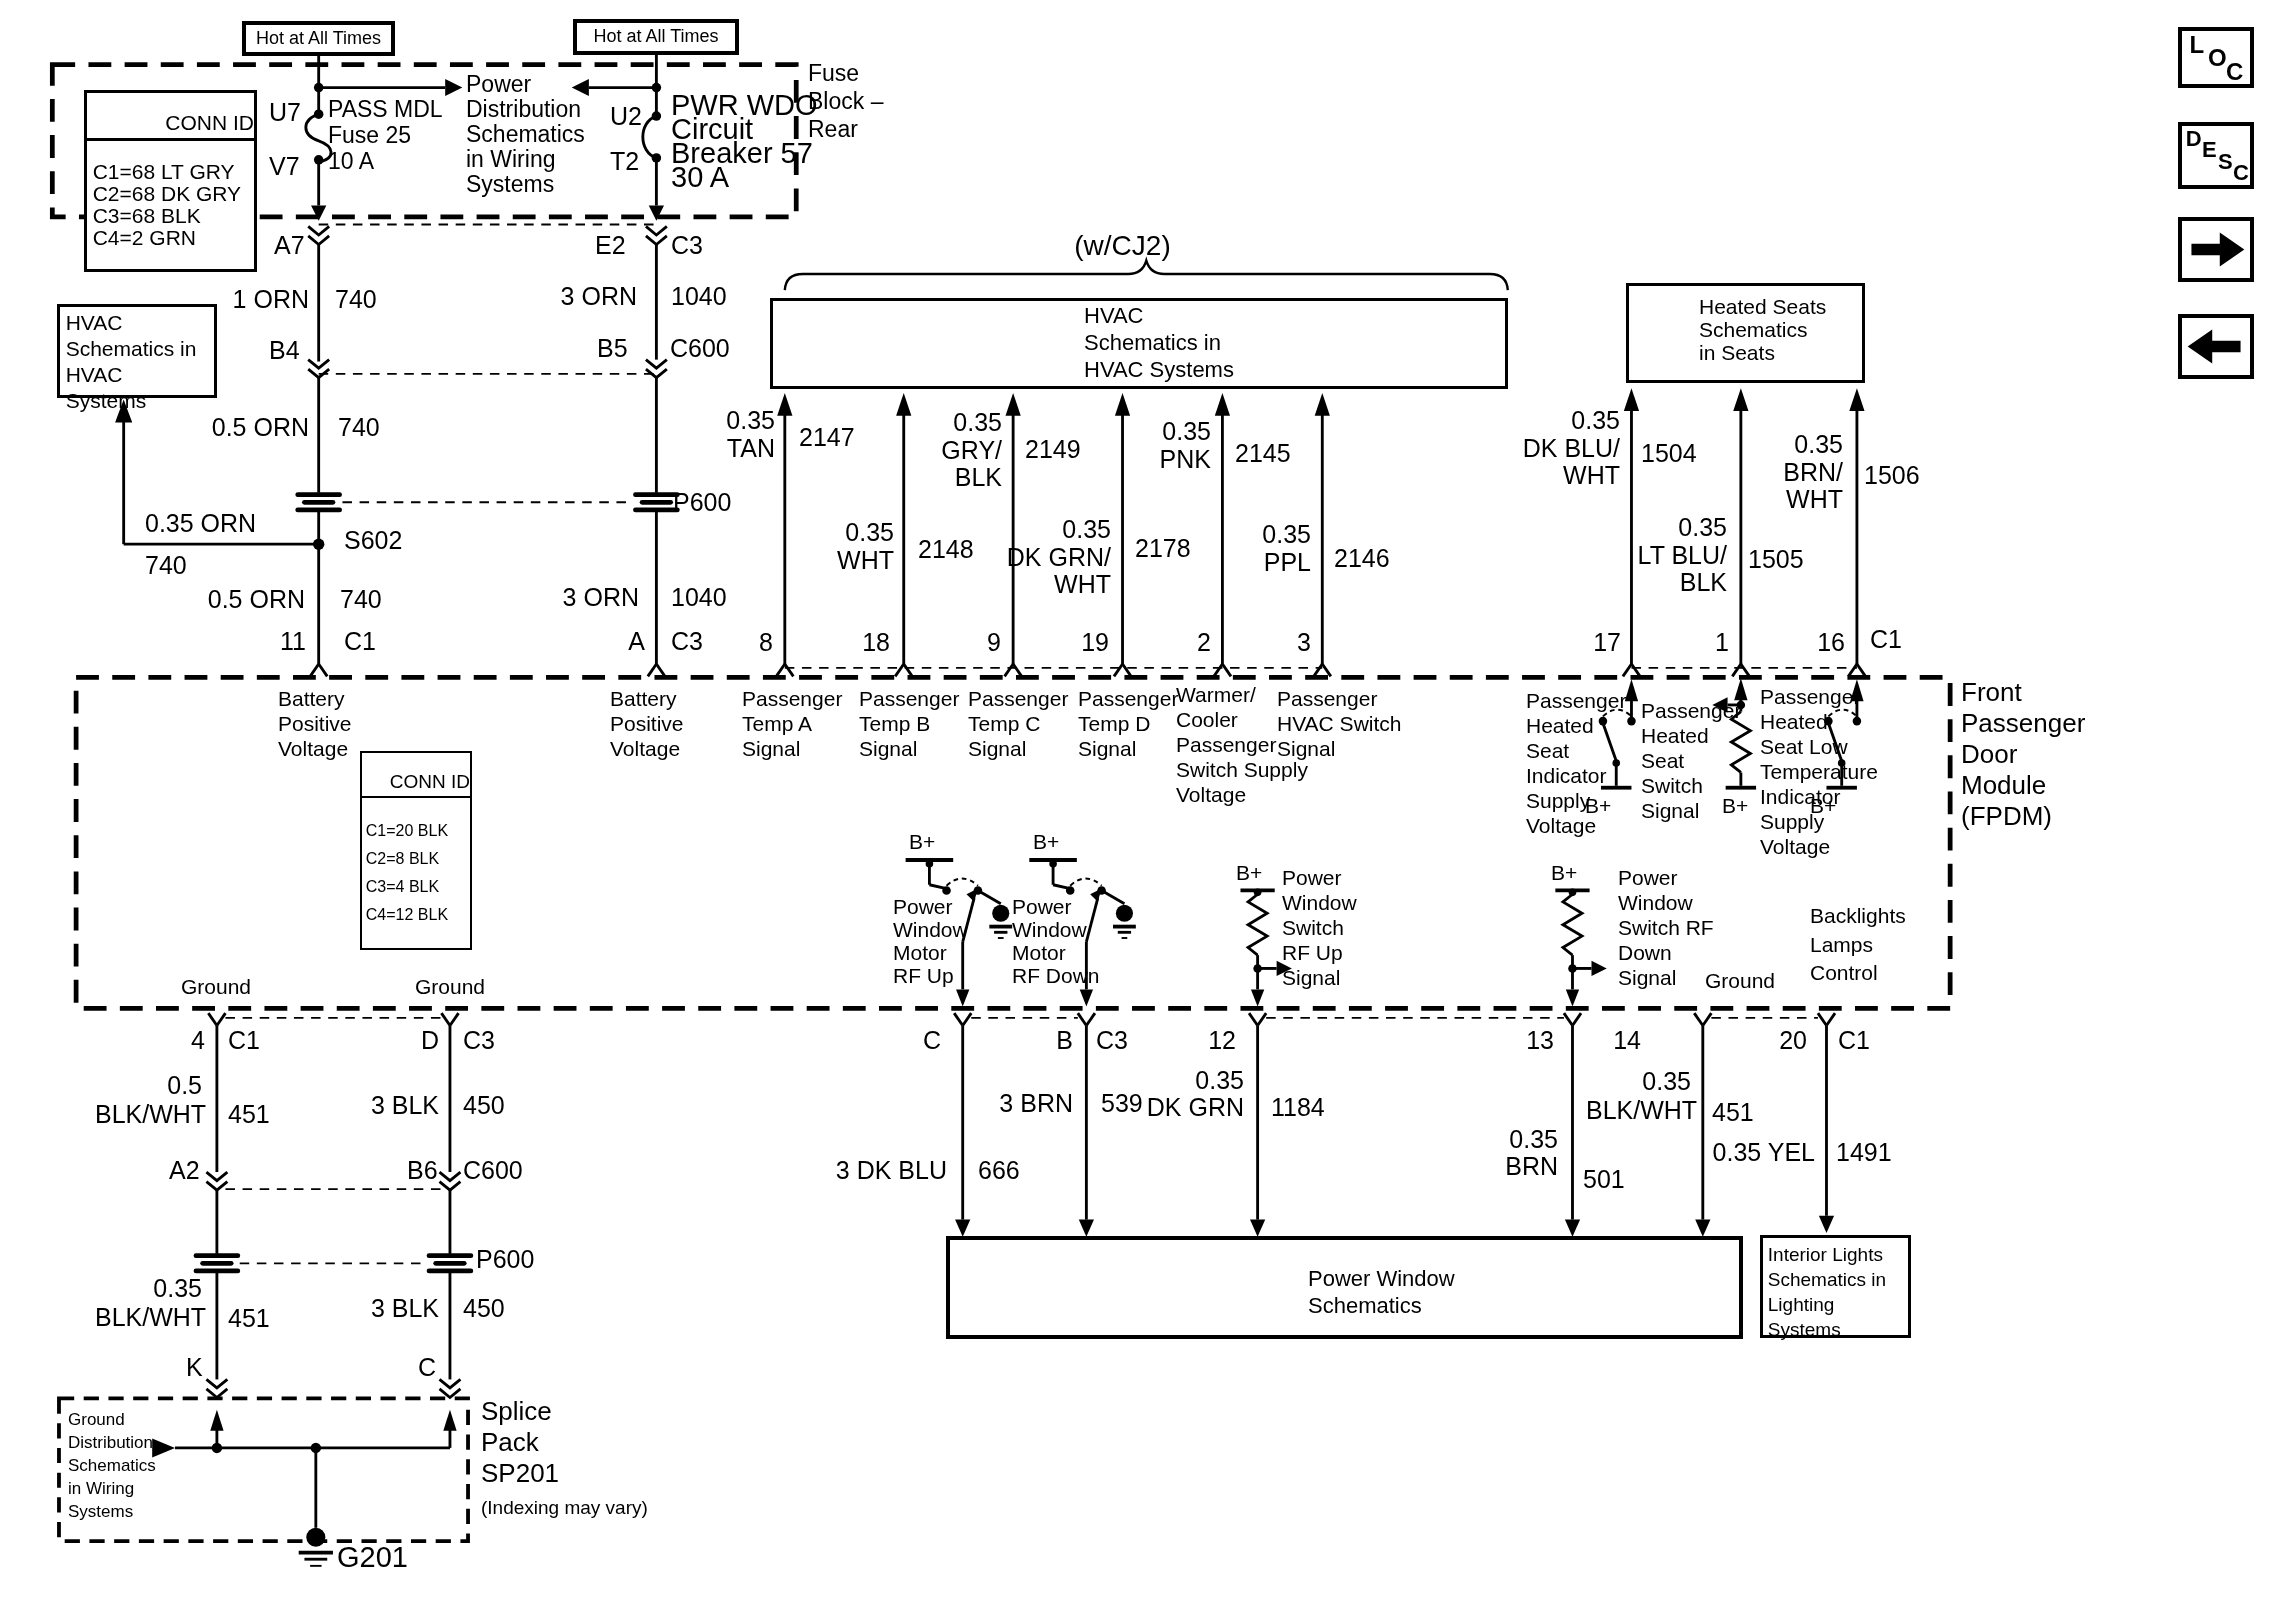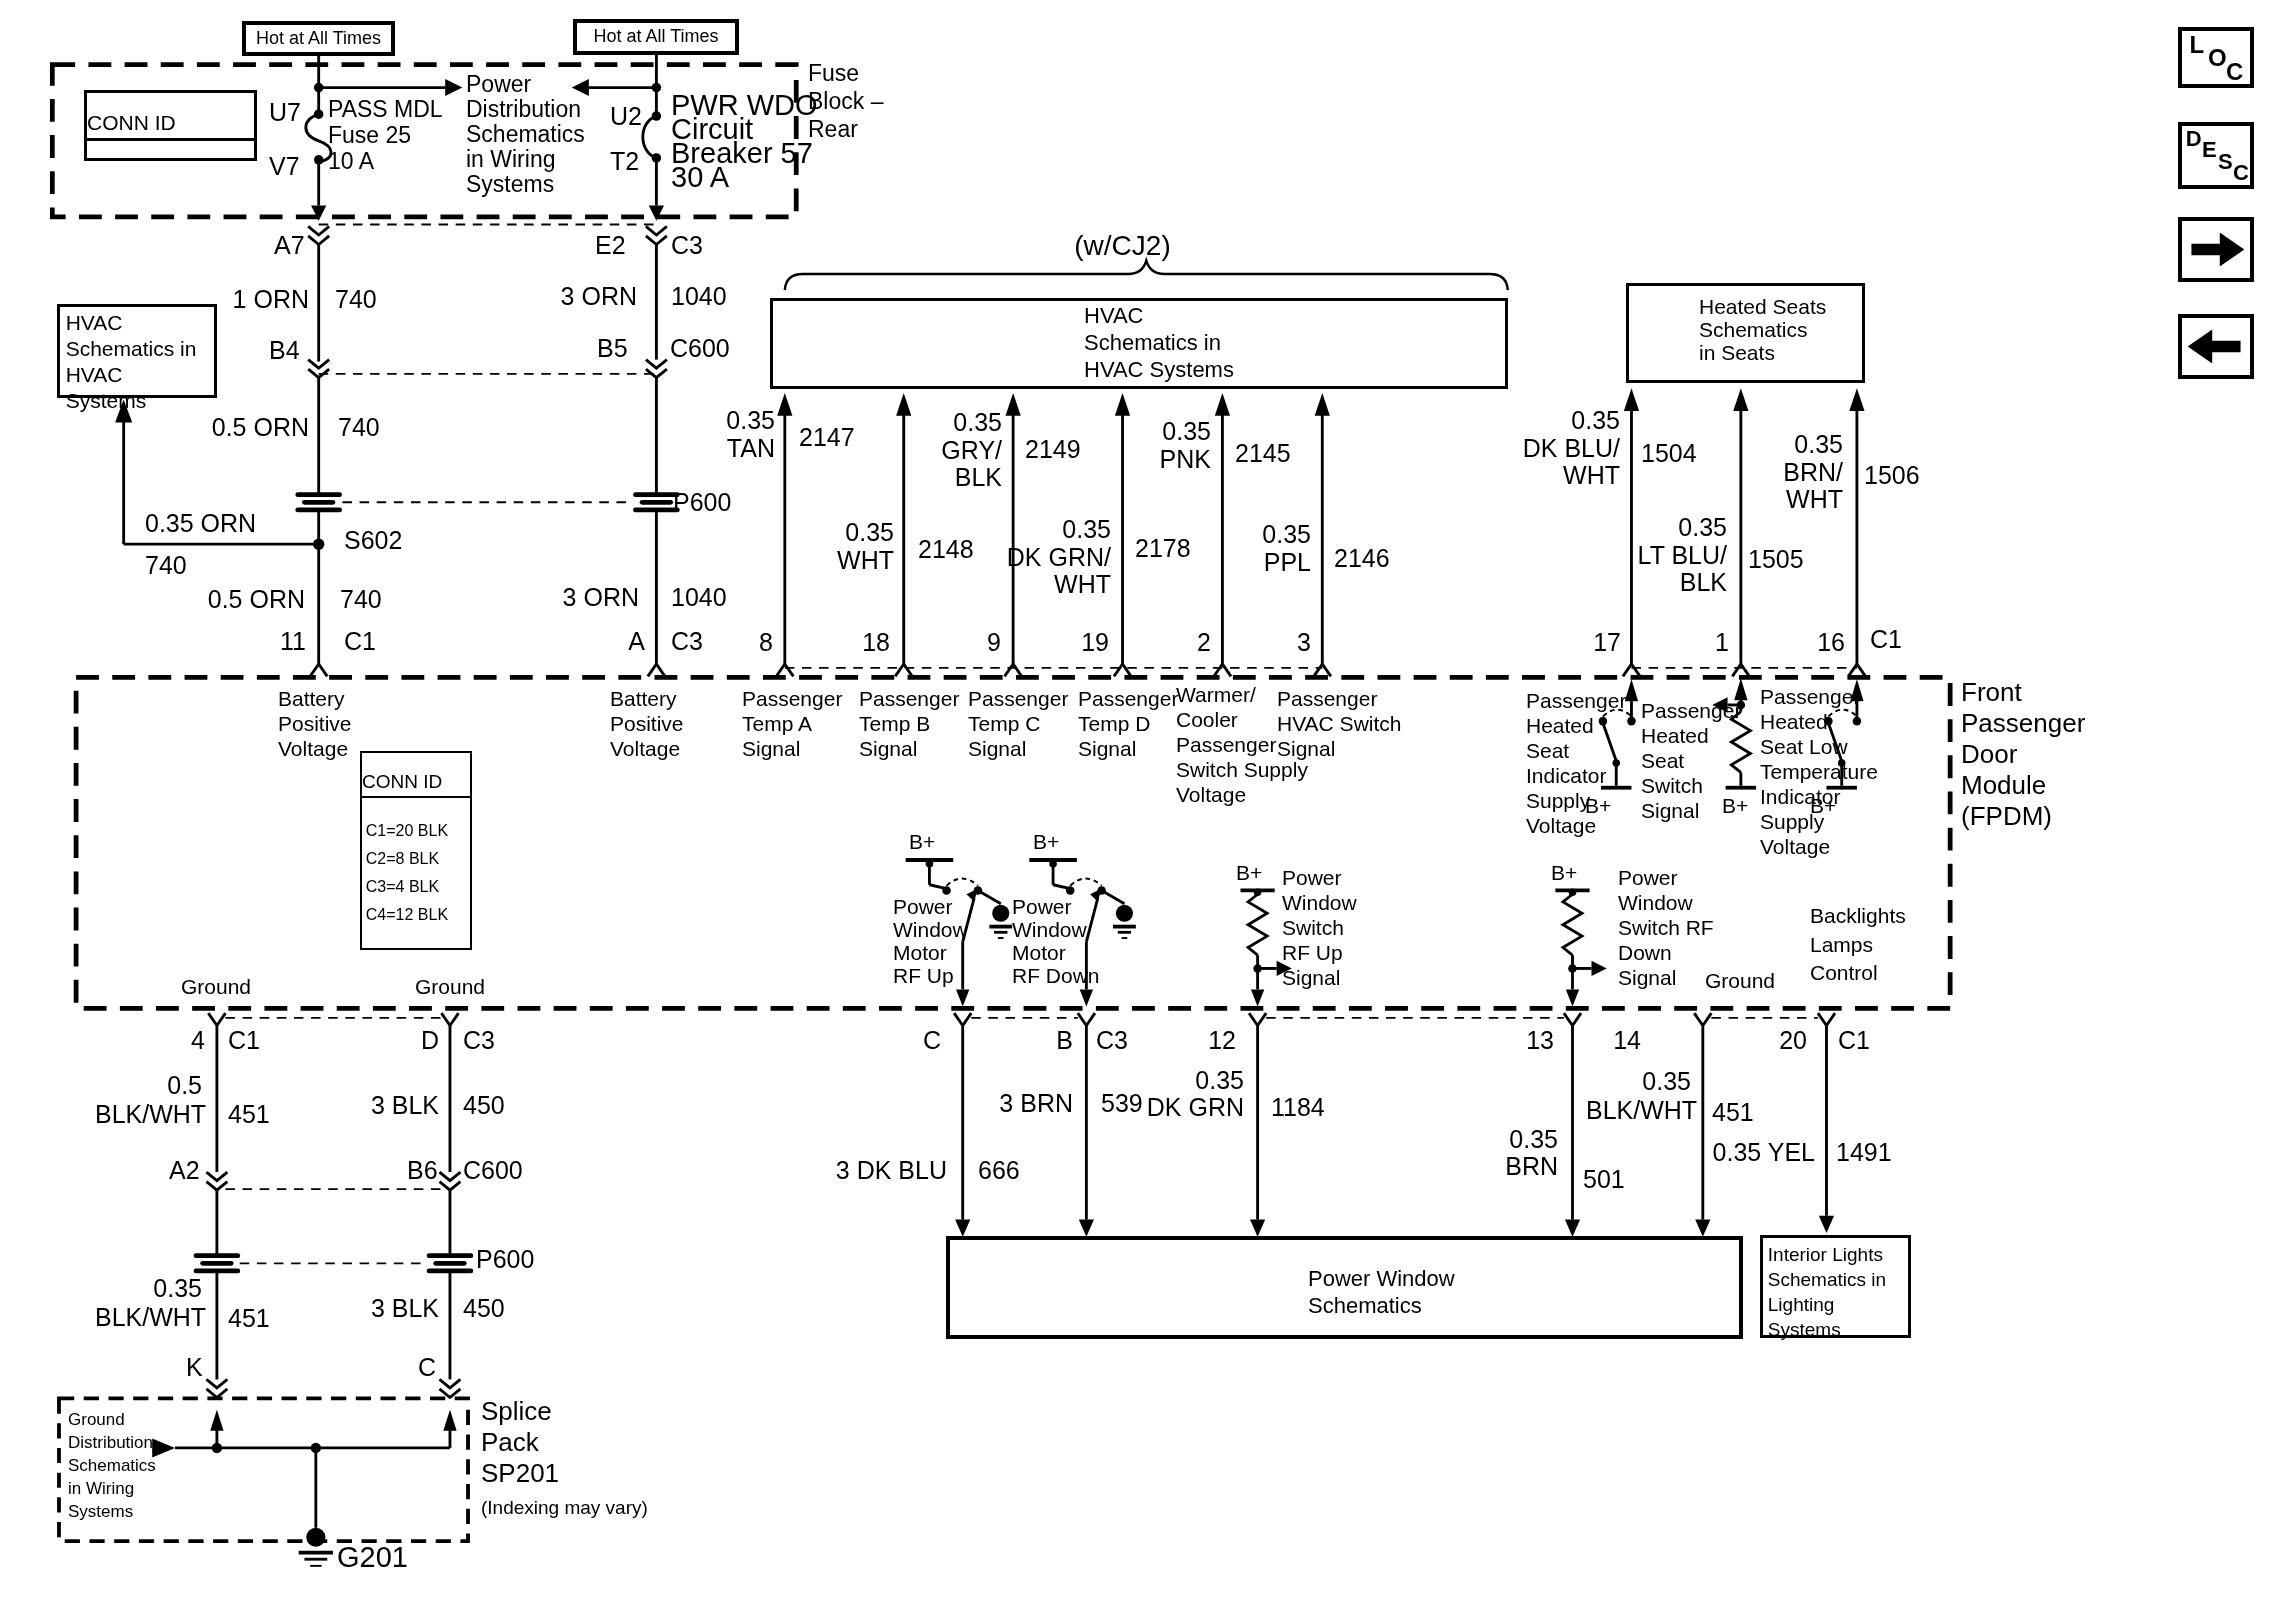--- a/index.html
+++ b/index.html
@@ -8,21 +8,21 @@
   .ab{position:absolute;white-space:pre-line}
   .t{font-size:25px;line-height:27.6px}
   .s{font-size:21px;line-height:25px}
   .b{font-size:21px;line-height:26px}
   .ra{text-align:right}
   .ctr{text-align:center}
   .hotbox{border:4.8px solid #000;font-size:18px;display:flex;align-items:center;justify-content:center;white-space:nowrap}
   .refbox{border:3.8px solid #000}
   .big{font-size:23px;line-height:28px}
   .connbox{border:3.8px solid #000;background:#fff}
-  .connhead{border-bottom:3.8px solid #000;text-align:left;font-size:21px;padding:1px 0 2.9px 0}
+  .connhead{border-bottom:3.8px solid #000;text-align:right;font-size:21px;padding:1px 0 2.9px 0}
   .connrows{font-size:21px;line-height:22px;padding:2.9px 5.7px;white-space:pre-line}
   .connbox.small .connhead{font-size:19px;border-bottom-width:2.9px}
   .connbox.small{border-width:2.9px}
   .connbox.small .connrows{font-size:16px;line-height:28px;padding:1.9px 3.8px}
   #art line,#art path,#art rect,#art circle{stroke:#000;stroke-width:3;fill:none}
   #art .f{fill:#000;stroke:none}
   #art .d{stroke-dasharray:10 8;stroke-width:2}
   #art .hd{stroke-dasharray:24 14;stroke-width:5}
   #art .sd{stroke-dasharray:16 10;stroke-width:4}
   #art .a{stroke-dasharray:5 4;stroke-width:2}
@@ -357,20 +357,24 @@
 
 
 <div class="ab hotbox" style="left:242px;top:21px;width:145px;height:27px">Hot at All Times</div>
 <div class="ab hotbox" style="left:573px;top:19px;width:158px;height:27.6px">Hot at All Times</div>
 <div class="ab big" style="left:808px;top:59px">Fuse
 Block –
 Rear</div>
 
 <div class="ab connbox" style="left:84px;top:90px;width:167px">
   <div class="connhead">CONN ID</div>
+  <div class="connrows">C1=68 LT GRY
+C2=68 DK GRY
+C3=68 BLK
+C4=2 GRN</div>
 </div>
 
 <div class="ab t" style="left:269px;top:99px">U7</div>
 <div class="ab t" style="left:269px;top:153px">V7</div>
 <div class="ab" style="left:328px;top:96px;font-size:23px;line-height:26px">PASS MDL
 Fuse 25
 10 A</div>
 <div class="ab t" style="left:610px;top:103px">U2</div>
 <div class="ab t" style="left:610px;top:148px">T2</div>
 <div class="ab" style="left:671px;top:93px;font-size:29px;line-height:24px">PWR WDO

